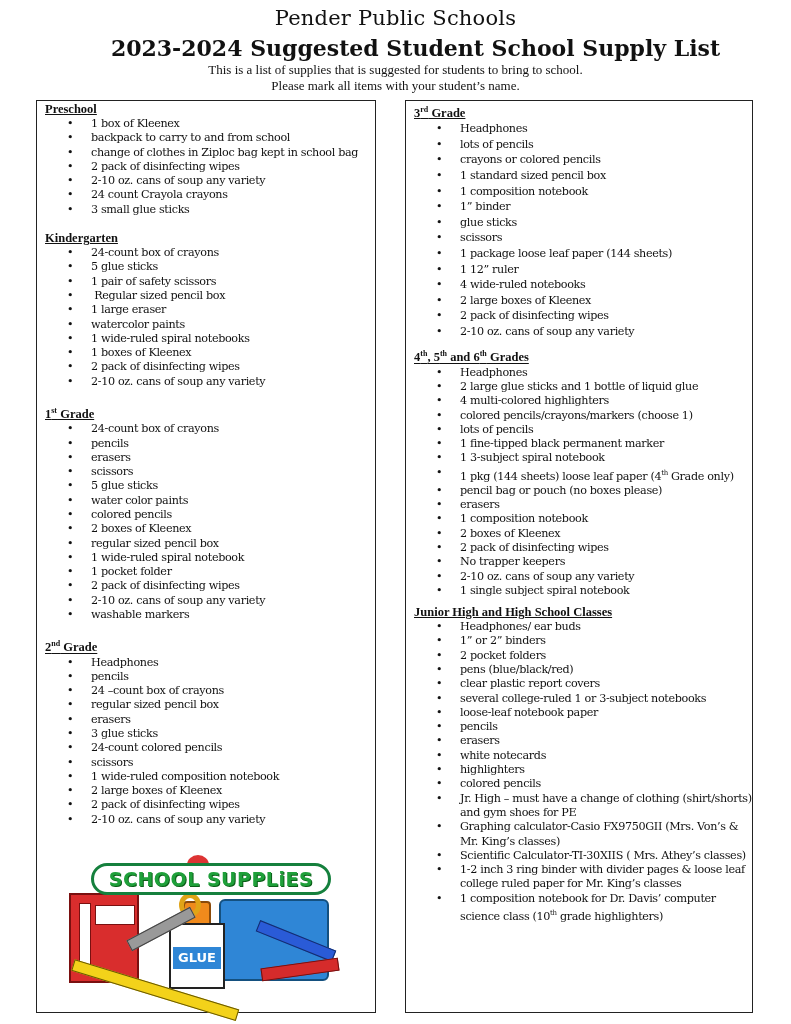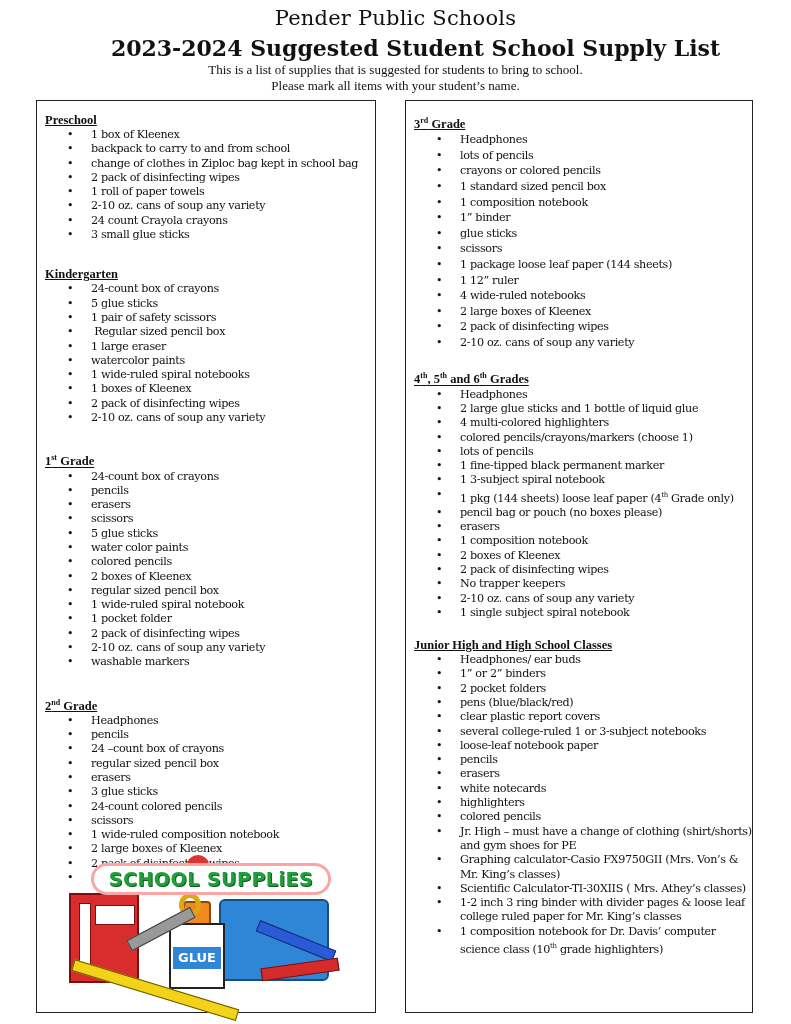--- a/index.html
+++ b/index.html
@@ -8,33 +8,33 @@
   .hdr { position:absolute; left:0; width:791px; text-align:center; }
   .t1 { top:6px; font-size:21px; font-weight:normal; line-height:24px; letter-spacing:0.2px; }
   .t2 { top:35px; font-size:22px; font-weight:bold; line-height:26px;margin-left:20px; }
   .sub { top:62px; font-size:13px; line-height:16px; font-family:"Liberation Serif",serif; }
   .sub2 { top:78px; }
   .box { position:absolute; border:1.5px solid #222; box-sizing:border-box; }
   #left { left:36px; top:100px; width:340px; height:913px; }
   #right { left:405px; top:100px; width:348px; height:913px; }
   .sec { margin:0; }
   .sec-title { font-weight:bold; text-decoration:underline; font-size:12.5px; line-height:15px;
-               padding-left:8px; margin-top:12px; font-family:"Liberation Serif",serif; }
+               padding-left:8px; margin-top:1px; font-family:"Liberation Serif",serif; }
   .sec-title sup { font-size:8px; }
   ul { list-style:none; margin:0; padding:0; }
   li { position:relative; padding-left:54px; font-size:11.2px; line-height:14.3px;
        font-family:"DejaVu Serif",serif; letter-spacing:-0.35px; }
   li::before { content:"•"; position:absolute; left:30px; top:0; font-size:11px; }
   li sup { font-size:7px; }
   .gap { height:13px; }
   .gap2 { height:6px; }
   
   .clip { position:absolute; left:32px; top:762px; width:268px; height:130px; }
   .banner { position:absolute; left:22px; top:0; width:240px; height:32px; border-radius:16px;
-            background:#fff; border:3px solid #fca5a5; box-sizing:border-box; text-align:center;
+            background:#fff; border:3px solid #15803d; box-sizing:border-box; text-align:center;
             font-family:"DejaVu Sans",sans-serif; font-weight:bold; color:#1fa03a;
             font-size:19px; line-height:26px; letter-spacing:0.5px;
             text-shadow:1px 1px 0 #0b5d18; }
   .apple { position:absolute; left:118px; top:-8px; width:22px; height:20px; border-radius:50%; background:#d33; }
   .book { position:absolute; left:0; top:30px; width:70px; height:90px; background:#d92d2d;
           border:2px solid #7a1010; box-sizing:border-box; }
   .book .win { position:absolute; left:8px; top:8px; width:10px; height:66px; background:#fff; border:1px solid #7a1010; }
   .book .lbl { position:absolute; left:24px; top:10px; width:38px; height:18px; background:#fff; border:1px solid #7a1010; }
   .binder { position:absolute; left:150px; top:36px; width:110px; height:82px; background:#2f86d6;
             border:2px solid #14507f; border-radius:6px; box-sizing:border-box; }
@@ -59,21 +59,20 @@
 <div class="hdr sub sub2">Please mark all items with your student’s name.</div>
 
 <div class="box" id="left">
   <div class="sec">
     <div class="sec-title">Preschool</div>
     <ul>
       <li>1 box of Kleenex</li>
       <li>backpack to carry to and from school</li>
       <li>change of clothes in Ziploc bag kept in school bag</li>
       <li>2 pack of disinfecting wipes</li>
-      <li>1 roll of paper towels</li>
       <li>2-10 oz. cans of soup any variety</li>
       <li>24 count Crayola crayons</li>
       <li>3 small glue sticks</li>
     </ul>
   </div>
   <div class="gap"></div>
   <div class="sec">
     <div class="sec-title">Kindergarten</div>
     <ul>
       <li>24-count box of crayons</li>

